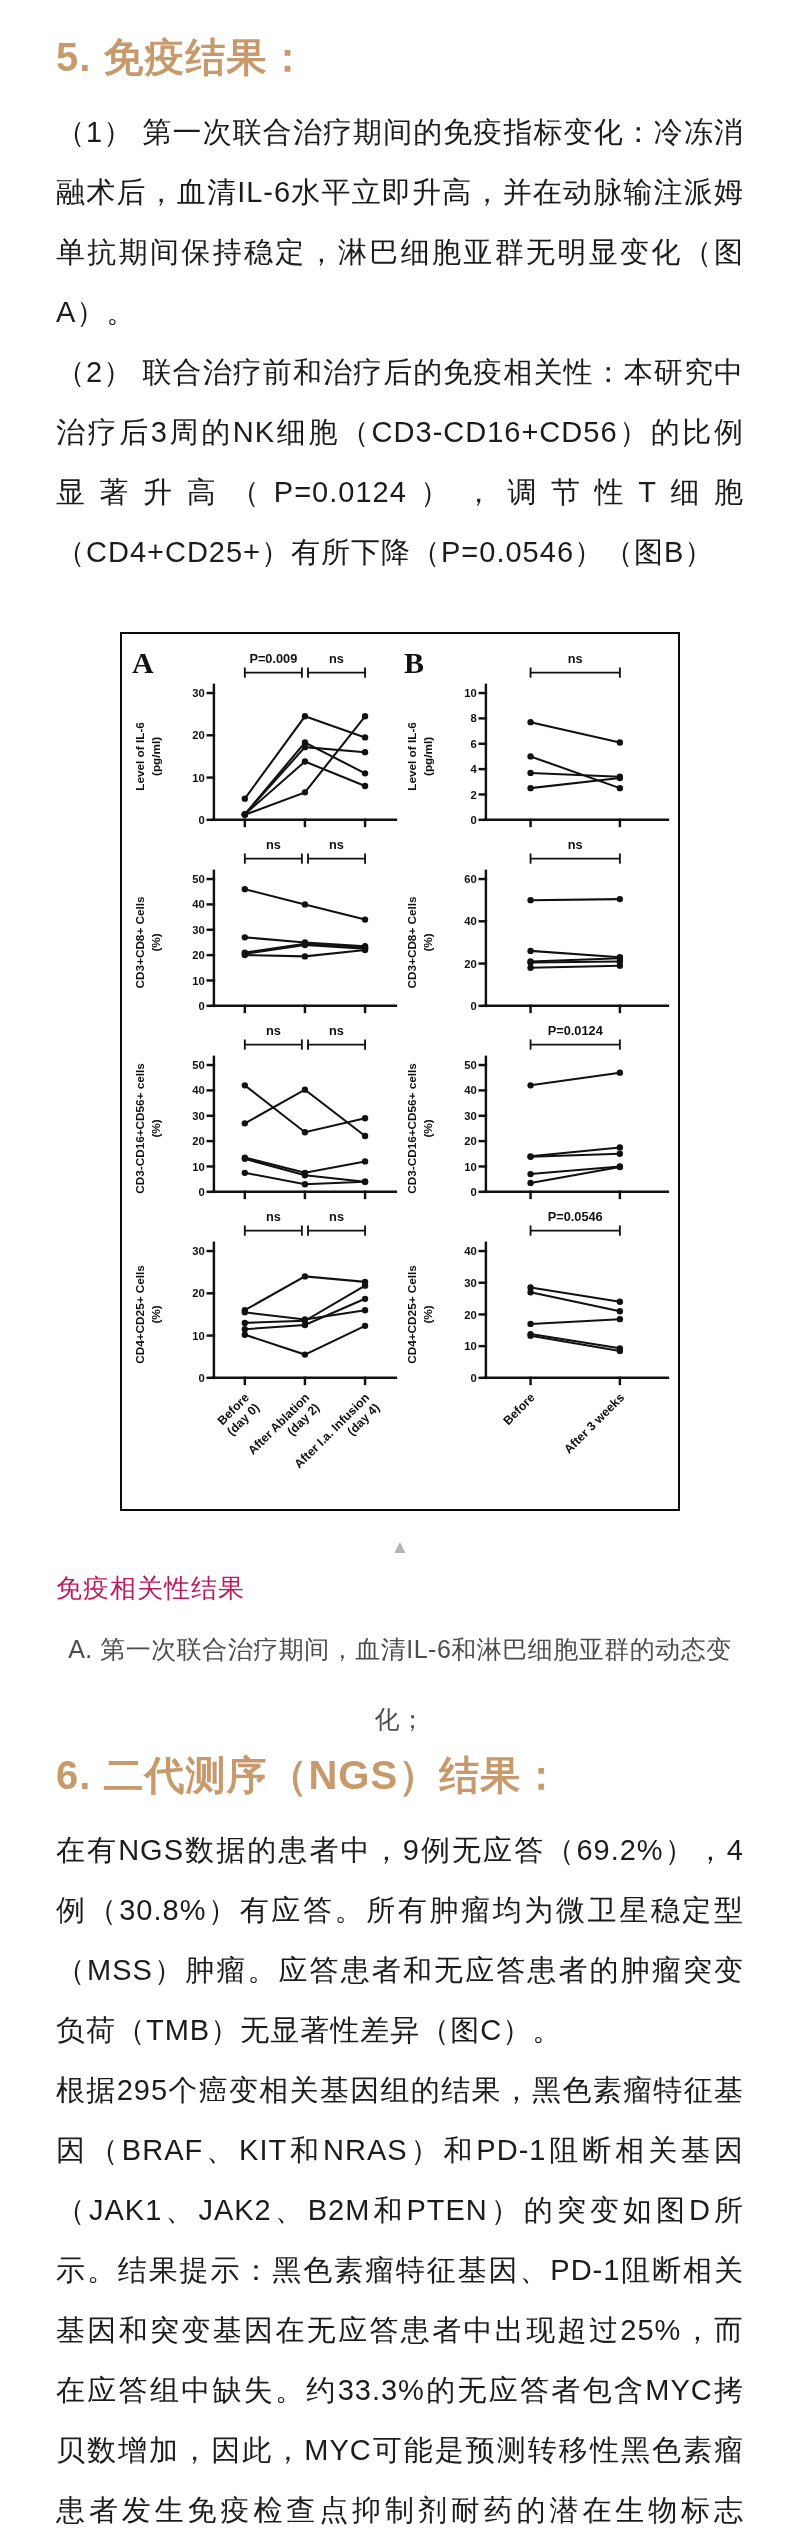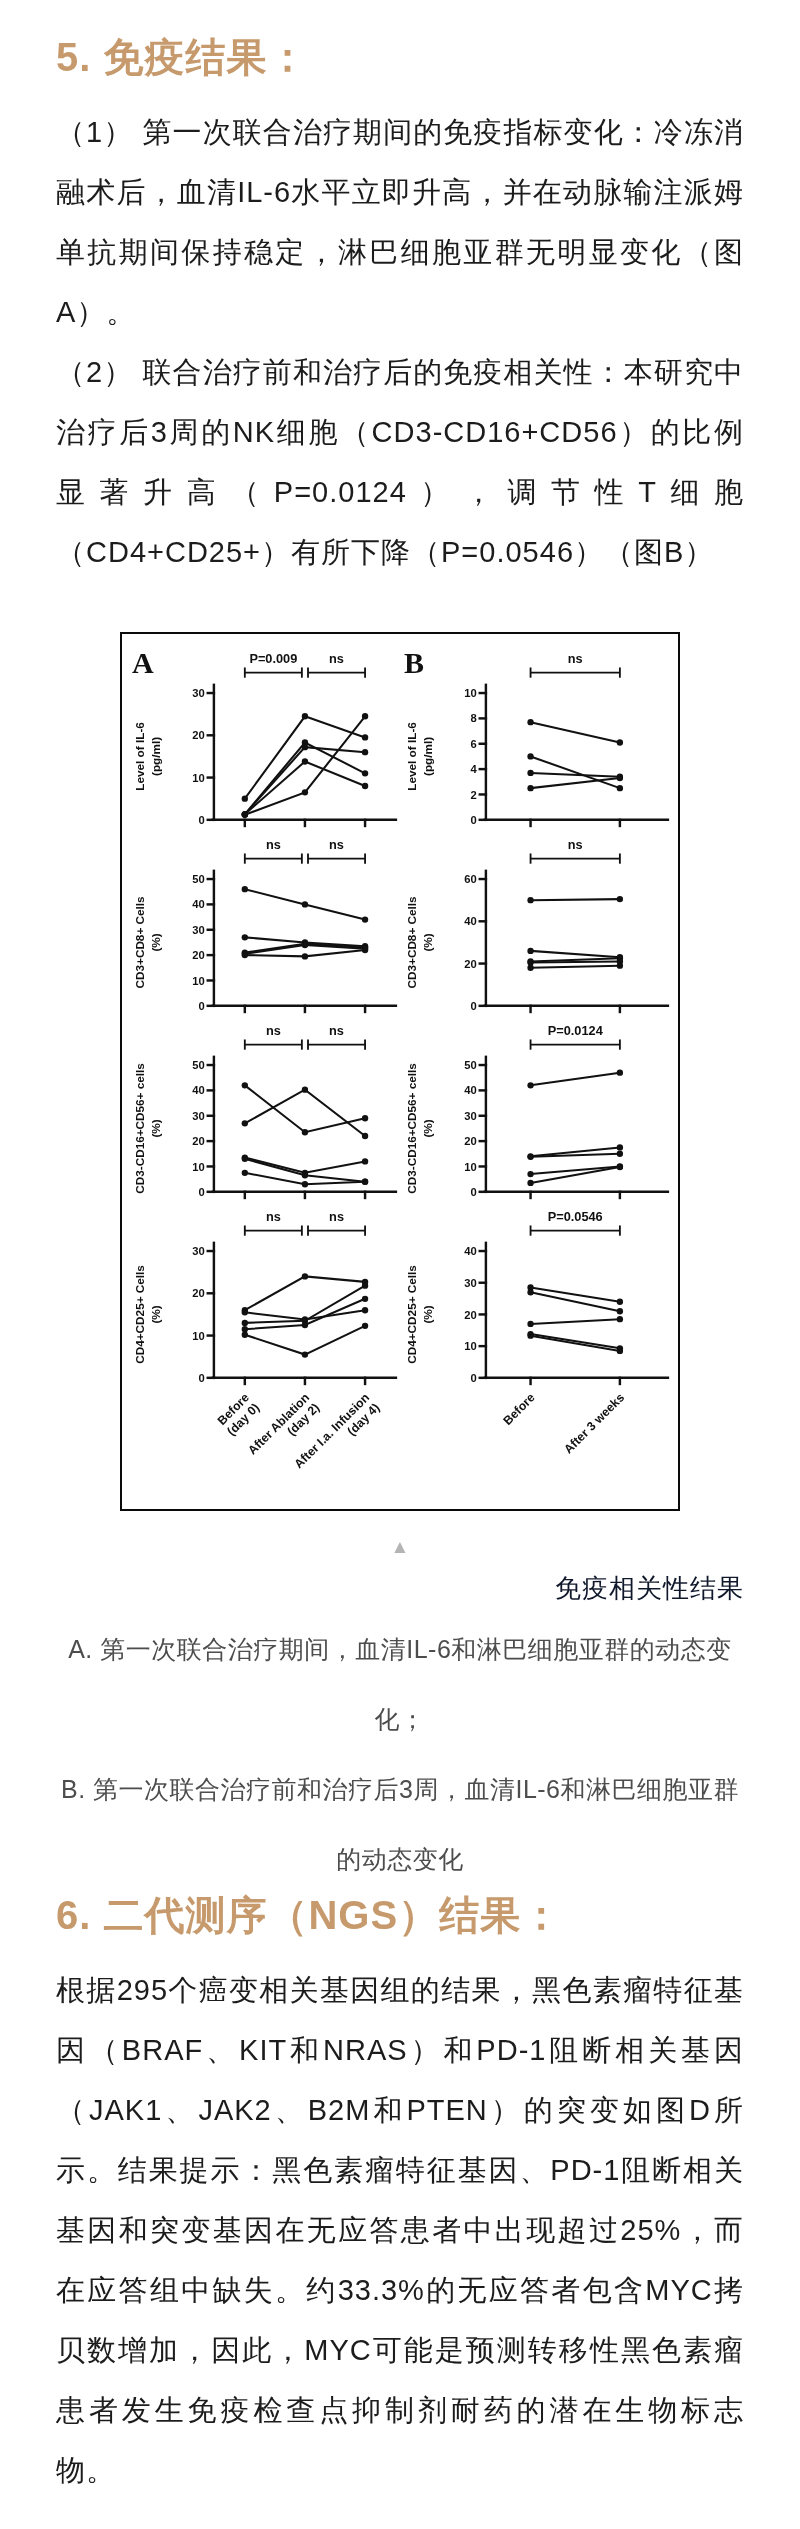--- a/index.html
+++ b/index.html
@@ -42,22 +42,22 @@
   .ytick{font:700 11px "Liberation Sans",sans-serif;fill:#111;}
   .ylab{font:700 11.5px "Liberation Sans",sans-serif;fill:#111;}
   .anno{font:700 12.5px "Liberation Sans",sans-serif;fill:#111;}
   .xlab{font:700 12px "Liberation Sans",sans-serif;fill:#111;}
   
   .caption-marker{
     margin-top:26px; text-align:center;
     font-size:19px; color:#b4b4b4; line-height:20px;
   }
   .caption-title{
-    margin-top:14px; text-align:right;
-    font-size:26px; color:#0f172a; letter-spacing:1px;
+    margin-top:14px; text-align:left;
+    font-size:26px; color:#be185d; letter-spacing:1px;
   }
   .caption-line{
     text-align:center; font-size:25px; line-height:70px;
     color:#4d4d4d; letter-spacing:0.5px;
   }
   .caption-lines{margin-top:8px;}
   .sec6{margin-top:72px;}
 </style>
 </head>
 <body>
@@ -423,20 +423,20 @@
             <text class="xlab" text-anchor="end" transform="translate(220.04 190) rotate(-45)"><tspan x="0" dy="0">After 3 weeks</tspan></text>
           </svg>
         </div>
     </div>
   </div>
 
   <div class="caption-marker">▲</div>
   <div class="caption-title">免疫相关性结果</div>
   <div class="caption-lines">
     <div class="caption-line">A. 第一次联合治疗期间，血清IL-6和淋巴细胞亚群的动态变化；</div>
-    <div class="caption-line">B. 第一次联合治疗前和治疗后3周，血清IL-6和淋巴细胞亚群的动态变化</div>
   </div>
 
   <h2 class="sec-heading sec6">6. 二代测序（NGS）结果：</h2>
 
+  <p class="body-par">在有NGS数据的患者中，9例无应答（69.2%），4例（30.8%）有应答。所有肿瘤均为微卫星稳定型（MSS）肿瘤。应答患者和无应答患者的肿瘤突变负荷（TMB）无显著性差异（图C）。</p>
   <p class="body-par">根据295个癌变相关基因组的结果，黑色素瘤特征基因（BRAF、KIT和NRAS）和PD-1阻断相关基因（JAK1、JAK2、B2M和PTEN）的突变如图D所示。结果提示：黑色素瘤特征基因、PD-1阻断相关基因和突变基因在无应答患者中出现超过25%，而在应答组中缺失。约33.3%的无应答者包含MYC拷贝数增加，因此，MYC可能是预测转移性黑色素瘤患者发生免疫检查点抑制剂耐药的潜在生物标志物。</p>
 
 </div>
 
 </body></html>

